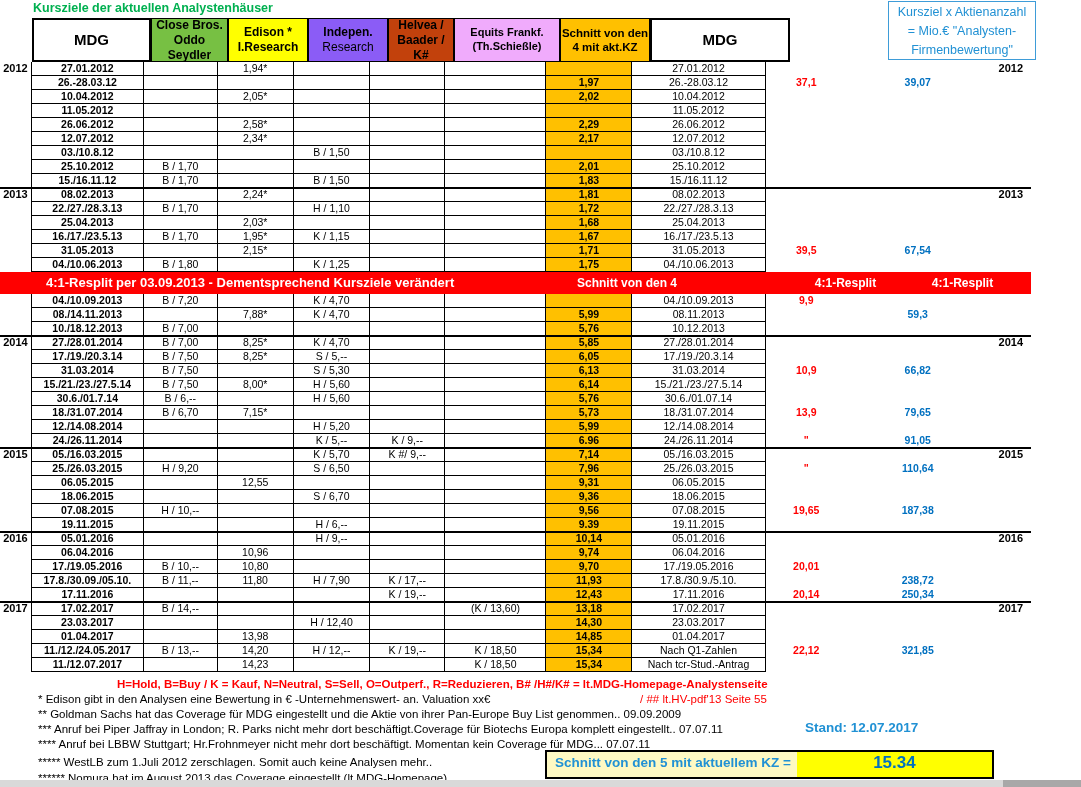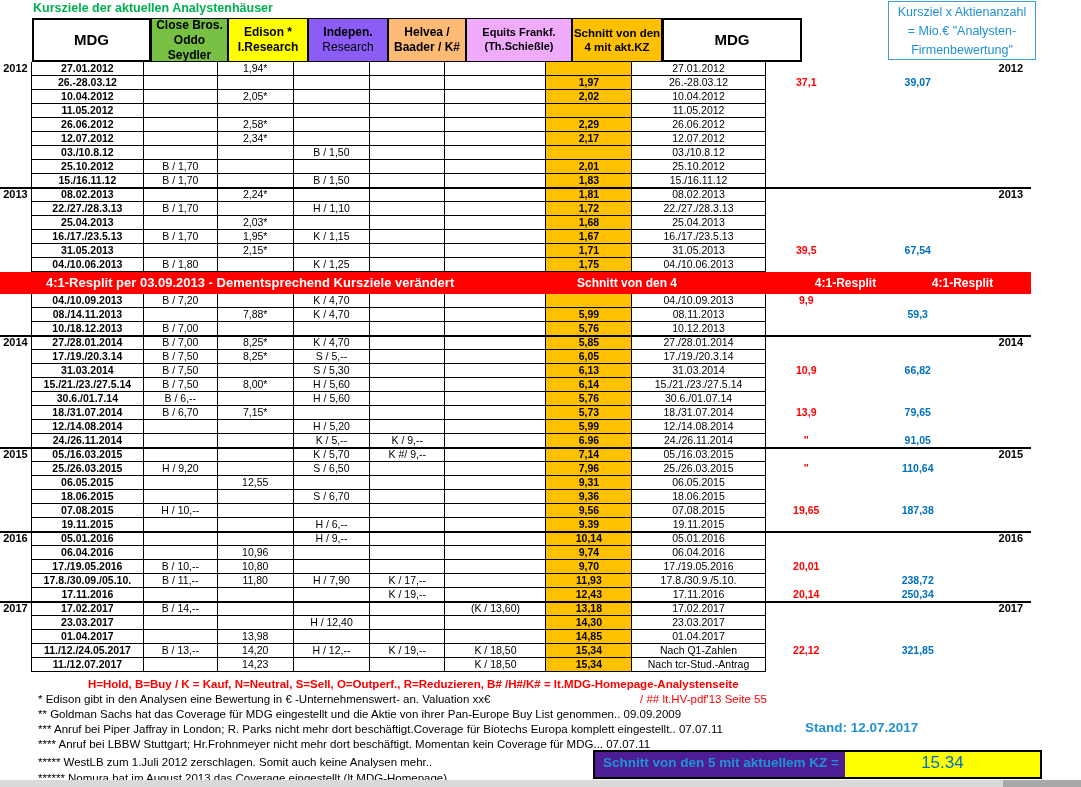--- a/index.html
+++ b/index.html
@@ -13,21 +13,21 @@
   
   .hdr{position:absolute;left:0;top:18px;height:44px;display:flex;}
   .hcell{box-sizing:border-box;height:44px;display:flex;flex-direction:column;justify-content:center;
          text-align:center;font-size:12px;font-weight:bold;line-height:1.25;border:1px solid #000;}
   .hsp{width:32px;border:none;}
   .h-mdg{width:119px;border:2px solid #000;background:#fff;font-size:15px;}
   .h-close{width:77px;background:#77C043;align-items:center;}
   .h-edison{width:80px;background:#FFFF00;}
   .h-indep{width:80px;background:#8b5cf6;}
   .h-indep .l2{font-weight:normal;}
-  .h-helvea{width:78px;background:#fdba74;}
+  .h-helvea{width:66px;background:#c2410c;}
   .h-equits{width:106px;background:#f0abfc;font-size:11px;}
   .h-schnitt{width:90px;background:#FFC000;font-size:11.5px;}
   .h-mdg2{width:140px;border:2px solid #000;background:#fff;font-size:15px;}
   .h-aktien{width:85px;border:none;color:#FF0000;font-size:12.5px;}
   
   #rows{position:absolute;left:0;top:62px;width:1031px;}
   .row{position:relative;display:flex;height:14px;font-size:10.5px;line-height:13px;}
   .cell{box-sizing:border-box;height:14px;text-align:center;overflow:hidden;white-space:nowrap;}
   .c-yl{width:32px;font-weight:bold;font-size:11px;text-align:right;padding-right:3px;}
   .c-d{width:119px;font-weight:bold;border-left:1px solid #000;}
@@ -45,32 +45,32 @@
   .row.thick::after{content:'';position:absolute;left:0;right:0;bottom:-1px;height:2px;background:#000;z-index:4;}
   
   .resplit{position:relative;height:22px;background:#FF0000;color:#fff;font-weight:bold;font-size:13px;line-height:22px;}
   .resplit span{position:absolute;white-space:nowrap;}
   .rs-left{left:46px;}
   .rs-mid{left:577px;font-size:12px;}
   .rs-r1{left:803px;width:85px;text-align:center;font-size:12px;}
   .rs-r2{left:888px;width:149px;text-align:center;font-size:12px;}
   
   .fline{position:absolute;font-size:11.5px;color:#000;white-space:nowrap;}
-  .legend{left:88px;top:678px;color:#FF0000;font-weight:bold;}
+  .legend{left:117px;top:678px;color:#FF0000;font-weight:bold;}
   .n1{left:38px;top:693px;}
   .n1red{left:640px;top:693px;color:#FF0000;}
   .n2{left:38px;top:708px;}
   .n3{left:38px;top:723px;}
   .n4{left:38px;top:738px;}
   .n5{left:38px;top:756px;}
   .n6{left:38px;top:772px;}
   .stand{left:805px;top:720px;color:#2191D4;font-weight:bold;font-size:13.5px;}
-  .sumbox{position:absolute;left:593px;top:750px;height:25px;border:2px solid #000;display:flex;align-items:stretch;background:#4c1d95;}
+  .sumbox{position:absolute;left:545px;top:750px;height:25px;border:2px solid #000;display:flex;align-items:stretch;background:#fef9c3;}
   .sumlabel{color:#2191D4;font-weight:bold;font-size:13.5px;line-height:21px;padding:0 6px 0 8px;}
-  .sumval{background:#FFFF00;color:#0070C0;font-weight:normal;font-size:17px;line-height:21px;width:195px;text-align:center;}
+  .sumval{background:#FFFF00;color:#0070C0;font-weight:bold;font-size:17px;line-height:21px;width:195px;text-align:center;}
   
   .strip{position:absolute;left:0;top:780px;width:1081px;height:7px;background:#D9D9D9;}
   .strip-r{position:absolute;left:1003px;top:780px;width:78px;height:7px;background:#A8A8A8;}
 </style>
 </head>
 <body>
 
 <div id="page">
 
   <div class="title">Kursziele der aktuellen Analystenhäuser</div>

